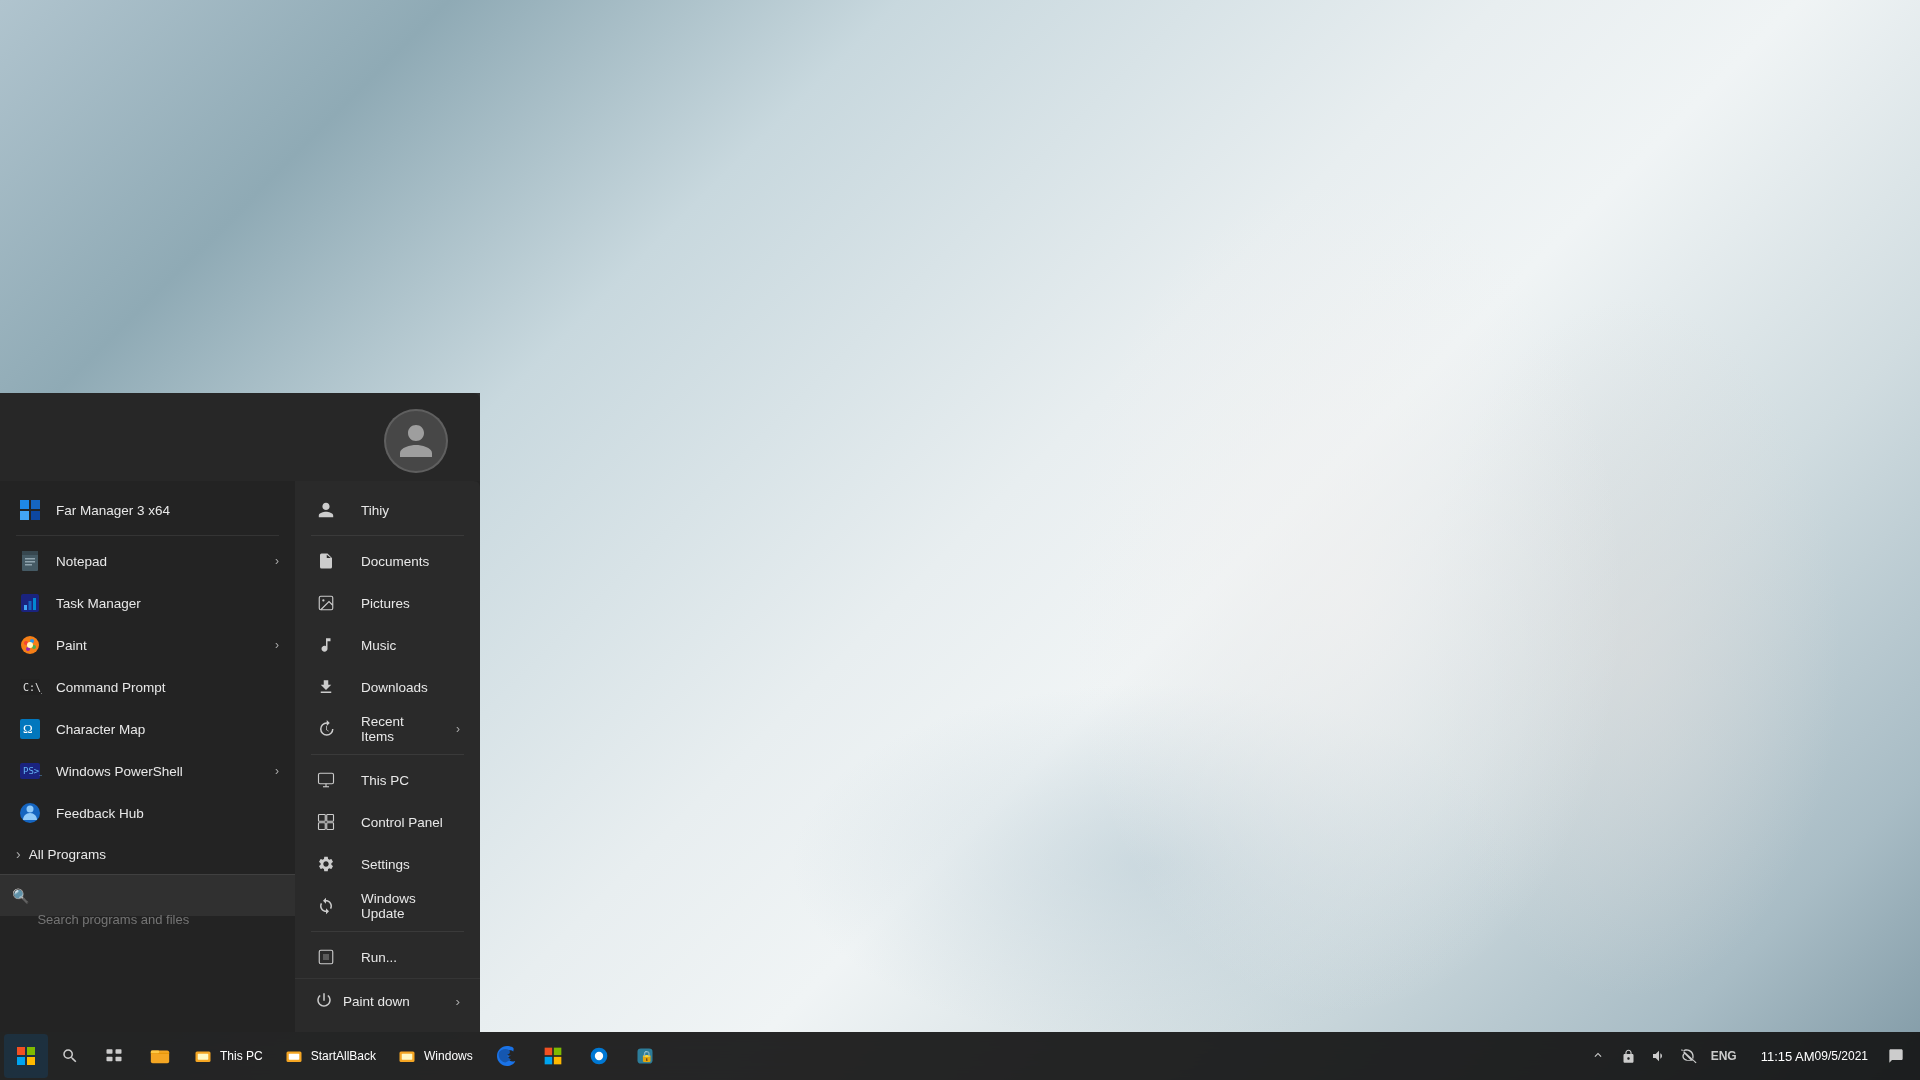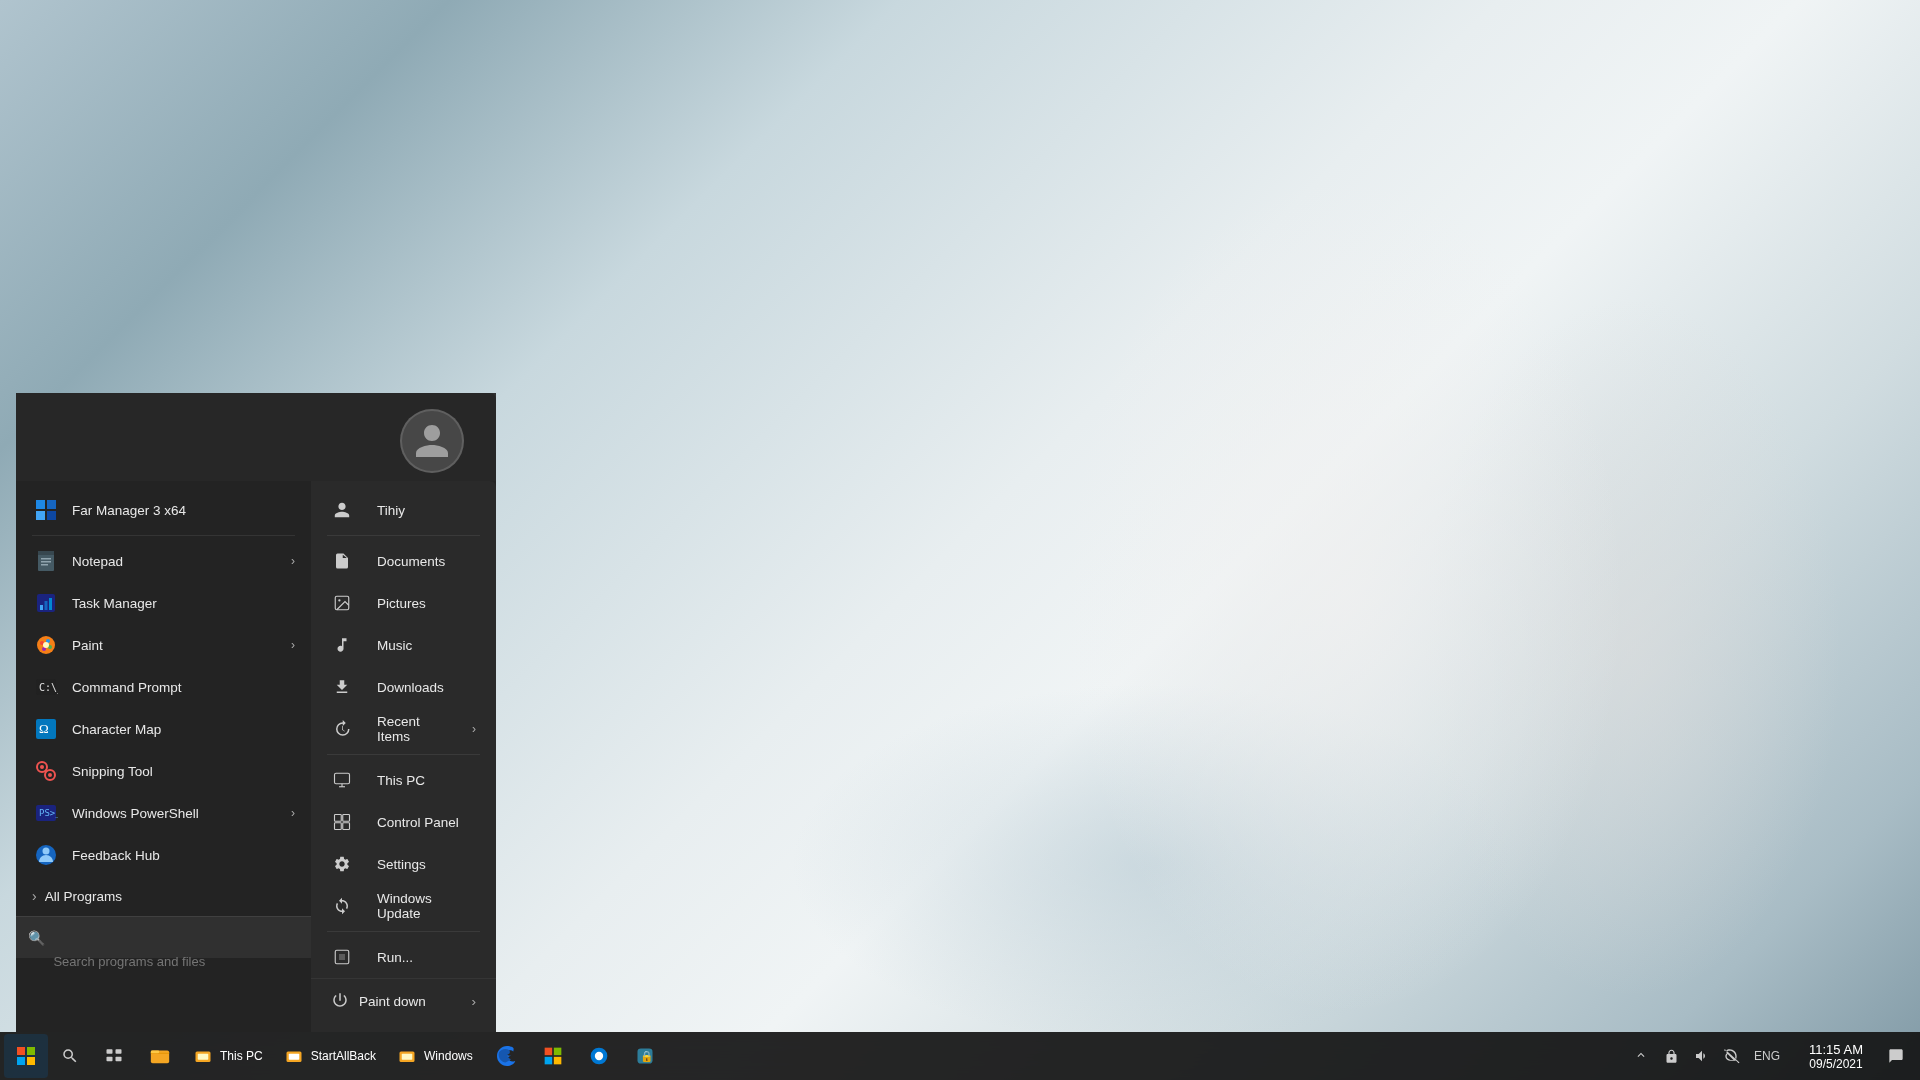--- a/index.html
+++ b/index.html
@@ -126,21 +126,20 @@
       cursor: pointer;
       display: flex;
       align-items: center;
       justify-content: center;
       width: 24px;
       height: 24px;
     }
 
     .clock-area {
       display: flex;
-      flex-direction: column;
       align-items: center;
       justify-content: center;
       padding: 0 8px;
       cursor: pointer;
       min-width: 80px;
     }
 
     .clock-time {
       color: #fff;
       font-size: 13px;
@@ -160,21 +159,21 @@
       justify-content: center;
       cursor: pointer;
       color: #ddd;
       font-size: 16px;
     }
 
     
     .start-menu {
       position: absolute;
       bottom: 48px;
-      left: 16px;
+      left: 0;
       width: 480px;
       background: rgba(30, 30, 30, 0.97);
       z-index: 200;
       display: flex;
       flex-direction: column;
       border-top-right-radius: 6px;
     }
 
     
     .user-area {
@@ -460,32 +459,20 @@
         <div class="item-icon">
           <svg width="24" height="24" viewBox="0 0 24 24" fill="none">
               <rect x="2" y="2" width="20" height="20" rx="2" fill="#0277bd"></rect>
               <text x="5" y="16" font-size="13" fill="#fff" font-family="serif">Ω</text>
             </svg>
         </div>
         <span>Character Map</span>
       </div>
 
 
-      <div class="menu-item">
-        <div class="item-icon">
-          <svg width="24" height="24" viewBox="0 0 24 24" fill="none">
-              <circle cx="8" cy="8" r="5" fill="none" stroke="#ef5350" stroke-width="2"></circle>
-              <circle cx="16" cy="16" r="5" fill="none" stroke="#ef5350" stroke-width="2"></circle>
-              <line x1="11" y1="11" x2="13" y2="13" stroke="#ef5350" stroke-width="2"></line>
-              <circle cx="8" cy="8" r="2" fill="#ef5350"></circle>
-              <circle cx="16" cy="16" r="2" fill="#ef5350"></circle>
-            </svg>
-        </div>
-        <span>Snipping Tool</span>
-      </div>
 
       <div class="menu-item">
         <div class="item-icon">
           <svg width="24" height="24" viewBox="0 0 24 24" fill="none">
               <rect x="2" y="4" width="20" height="16" rx="2" fill="#1a237e"></rect>
               <text x="5" y="15" font-size="9" fill="#64b5f6" font-family="monospace">PS&gt;_</text>
             </svg>
         </div>
         <span>Windows PowerShell</span>
         <span class="arrow">›</span>
@@ -758,21 +745,21 @@
           </svg>
       </div>
 
       <div class="tray-icon">
         <svg width="16" height="16" viewBox="0 0 24 24" fill="#ccc">
             <path d="M1.41 1.69L0 3.1 4.5 7.6C3 8.85 2 10.56 2 12.5 2 16.09 4.91 19 8.5 19h7c.84 0 1.65-.15 2.4-.43L21.9 23l1.41-1.41L1.41 1.69zM8.5 17C6.01 17 4 14.99 4 12.5c0-1.33.55-2.52 1.44-3.38L14.28 18H8.5zM17 12.5c0-4.69-3.81-8.5-8.5-8.5-2.11 0-4.04.77-5.52 2.04L1.57 4.63C3.44 2.99 5.86 2 8.5 2 14.3 2 19 6.7 19 12.5c0 1.44-.28 2.81-.79 4.06l-1.5-1.5c.19-.67.29-1.37.29-2.06z"></path>
           </svg>
       </div>
 
       <div class="tray-icon" style="width:auto; padding: 0 4px;">
-        <span style="color:#ccc; font-size:12px;">ENG</span>
+        <span style="color:#ccc; font-size:12px;font-weight:bold;">ENG</span>
       </div>
     </div>
 
     <div class="clock-area">
       <span class="clock-time">11:15 AM</span>
       <span class="clock-date">09/5/2021</span>
     </div>
 
     <div class="notification-btn">
       <svg width="16" height="16" viewBox="0 0 24 24" fill="#ccc">

